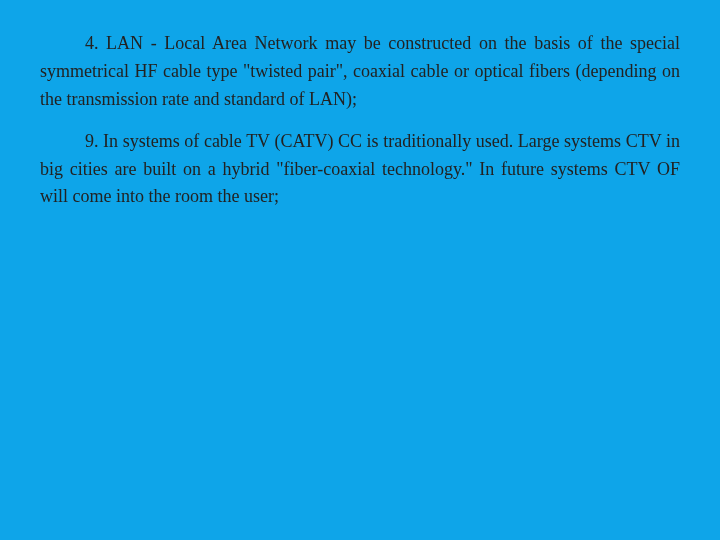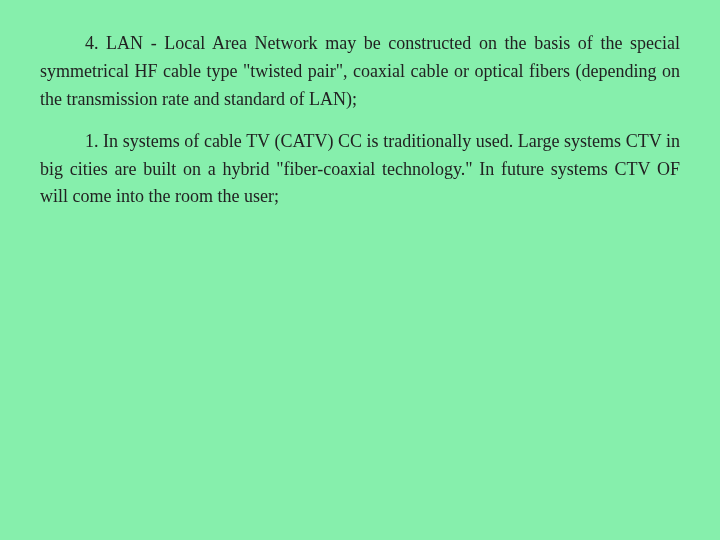--- a/index.html
+++ b/index.html
@@ -14,21 +14,21 @@
       background-color: #ffffff;
       display: flex;
       align-items: flex-start;
       justify-content: center;
       overflow: hidden;
     }
 
     .page-container {
       width: 720px;
       height: 540px;
-      background-color: #86efac;
+      background-color: #0ea5e9;
       padding: 30px 40px 30px 40px;
     }
 
     .content-area {
       font-family: "Times New Roman", Times, serif;
       font-size: 18px;
       line-height: 1.55;
       color: #222222;
       text-align: justify;
     }
@@ -47,17 +47,17 @@
 <body>
 
 <div class="page-container">
   <div class="content-area">
 
     <div class="paragraph">
       <p>4.  LAN  -  Local  Area  Network  may  be constructed on the basis of the special symmetrical HF  cable  type  "twisted  pair",  coaxial  cable  or optical  fibers  (depending  on  the  transmission  rate and standard of LAN);</p>
     </div>
 
     <div class="paragraph">
-      <p>1.  In  systems  of  cable  TV  (CATV)  CC  is traditionally used. Large systems CTV in big cities are built on a hybrid "fiber-coaxial technology." In future systems CTV OF will come into the room the user;</p>
+      <p>9.  In  systems  of  cable  TV  (CATV)  CC  is traditionally used. Large systems CTV in big cities are built on a hybrid "fiber-coaxial technology." In future systems CTV OF will come into the room the user;</p>
     </div>
 
   </div>
 </div>
 
 </body></html>

